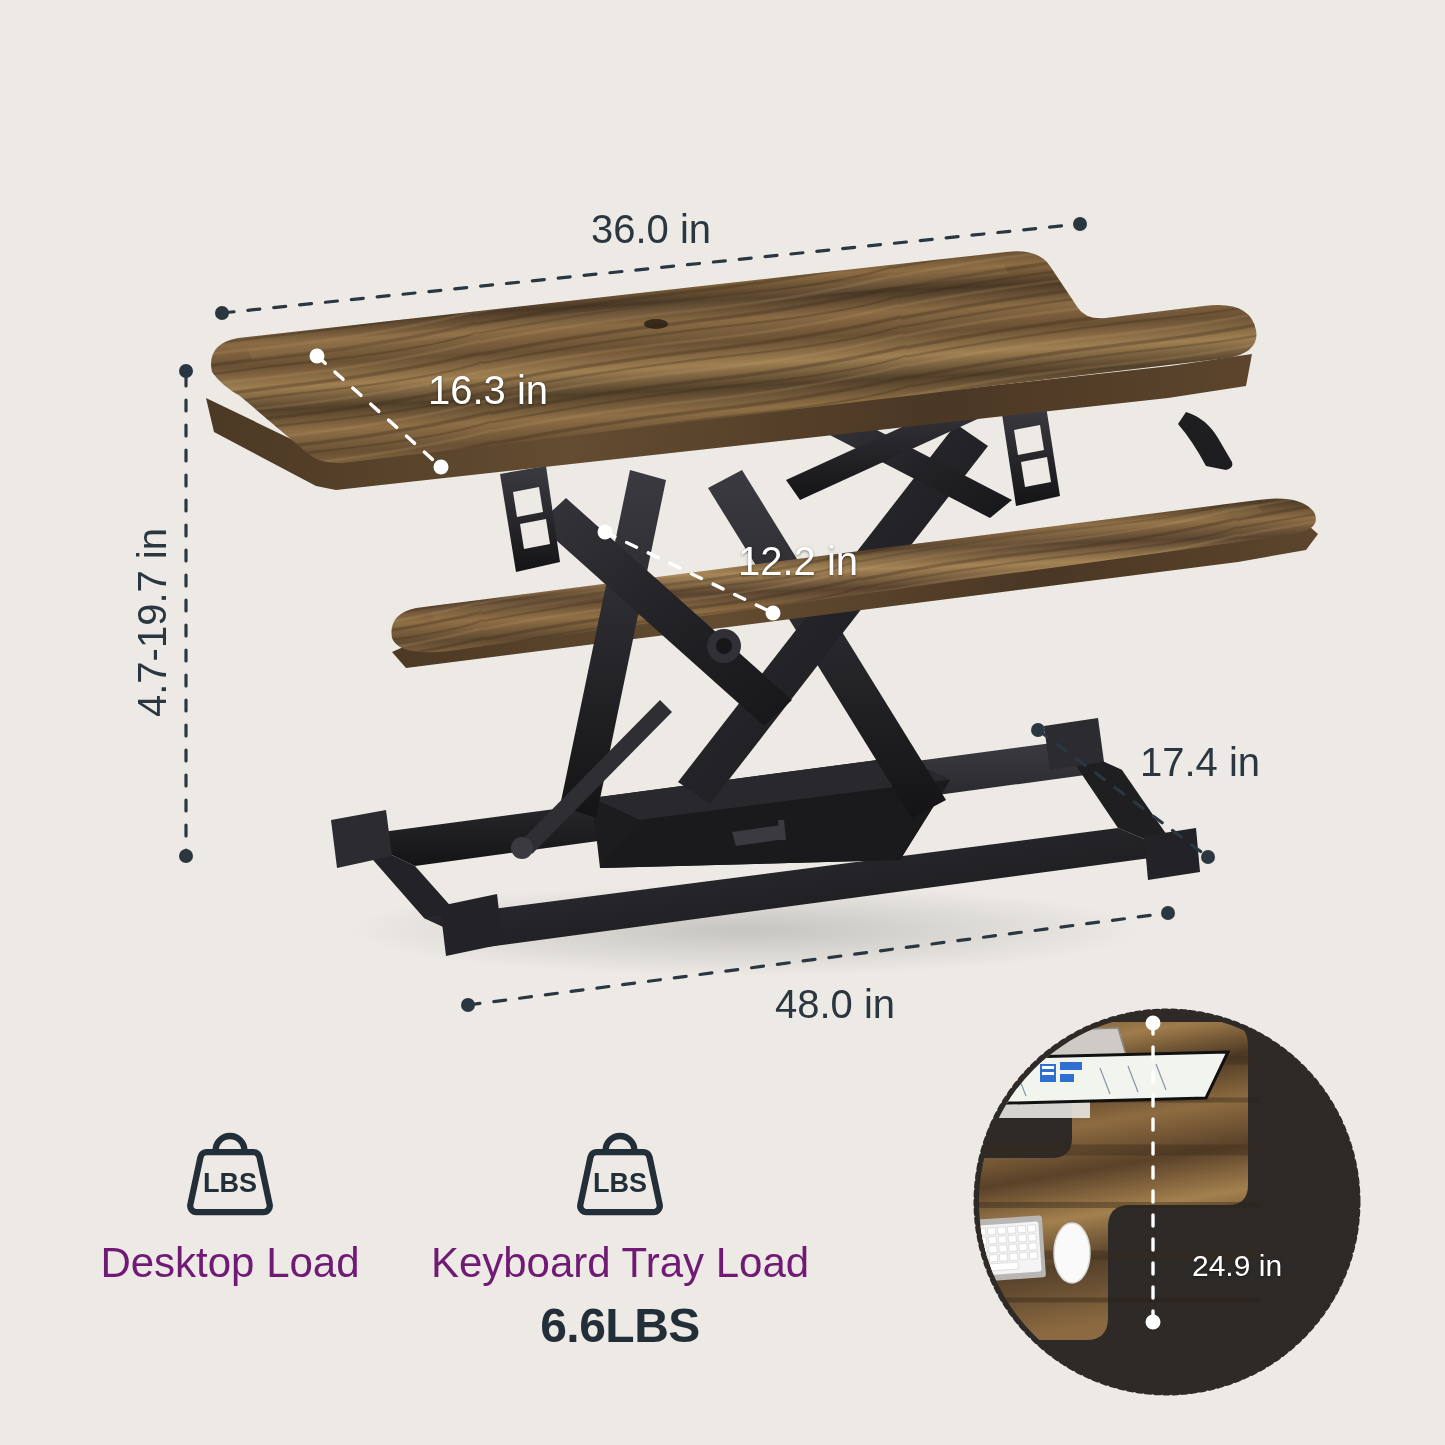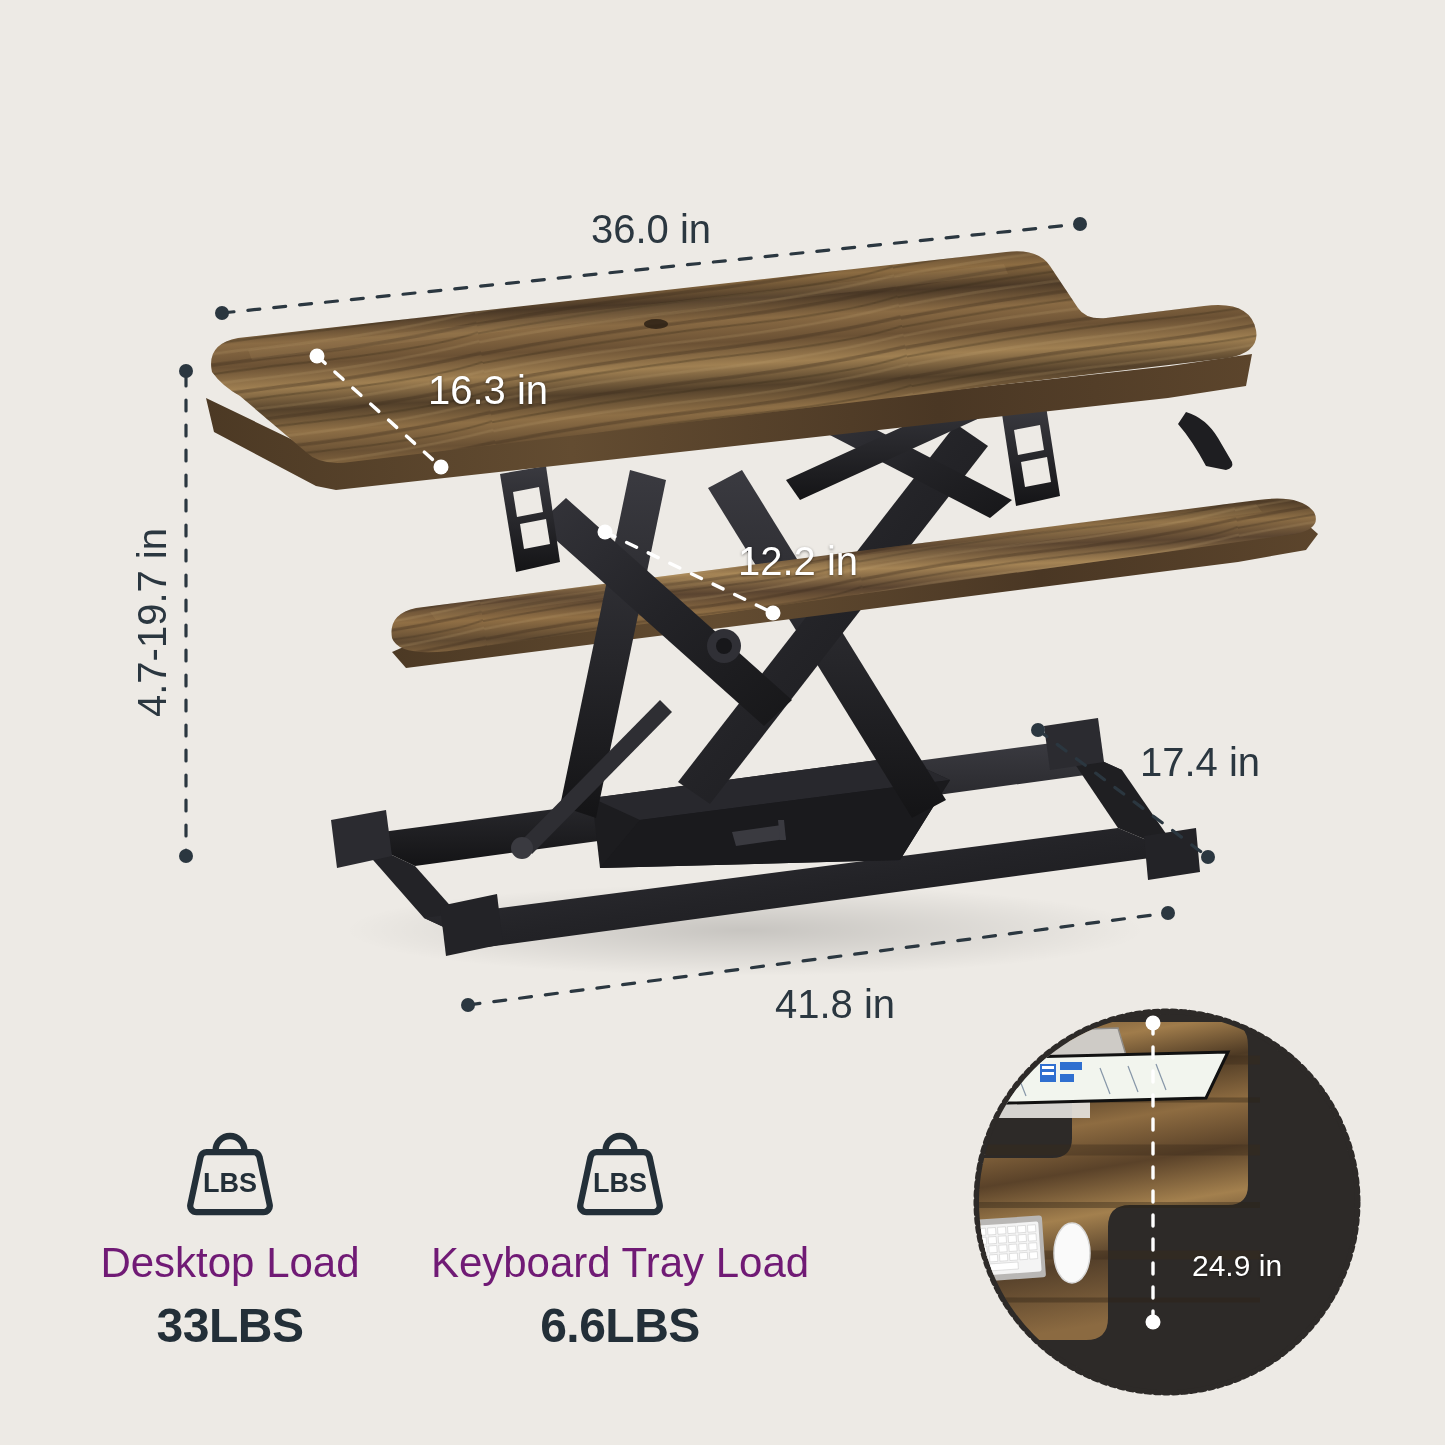--- a/index.html
+++ b/index.html
@@ -456,36 +456,35 @@
     </svg>
 
     <div class="dim-label" id="lbl-36">36.0 in</div>
 
     <div class="dim-label light" id="lbl-163">16.3 in</div>
 
     <div class="dim-label light" id="lbl-122">12.2 in</div>
 
     <div class="dim-label" id="lbl-155">17.4 in</div>
 
-    <div class="dim-label" id="lbl-274">41.8 in</div>
+    <div class="dim-label" id="lbl-274">48.0 in</div>
 
     <div class="dim-label" id="lbl-height">4.7-19.7 in</div>
 
     <div class="dim-label light" id="lbl-249">24.9 in</div>
   </div>
 
   <div class="spec" id="spec-desktop">
     <svg class="spec-icon" viewBox="0 0 120 120">
       <path d="M44 36 a16 16 0 0 1 32 0" fill="none" stroke="#232F38" stroke-width="7" stroke-linecap="round"></path>
       <path d="M34 38 h52 a7 7 0 0 1 6.8 5.4 L104 96 a7 7 0 0 1 -6.8 8.6 H22.8
                A7 7 0 0 1 16 96 L27.2 43.4 A7 7 0 0 1 34 38 Z" fill="none" stroke="#232F38" stroke-width="7" stroke-linejoin="round"></path>
       <text x="60" y="82" text-anchor="middle" font-family="Liberation Sans, sans-serif" font-size="30" font-weight="700" fill="#232F38">LBS</text>
     </svg>
     <div class="spec-title">Desktop Load</div>
-    <div class="spec-value">33LBS</div>
   </div>
 
   <div class="spec" id="spec-keyboard">
     <svg class="spec-icon" viewBox="0 0 120 120">
       <path d="M44 36 a16 16 0 0 1 32 0" fill="none" stroke="#232F38" stroke-width="7" stroke-linecap="round"></path>
       <path d="M34 38 h52 a7 7 0 0 1 6.8 5.4 L104 96 a7 7 0 0 1 -6.8 8.6 H22.8
                A7 7 0 0 1 16 96 L27.2 43.4 A7 7 0 0 1 34 38 Z" fill="none" stroke="#232F38" stroke-width="7" stroke-linejoin="round"></path>
       <text x="60" y="82" text-anchor="middle" font-family="Liberation Sans, sans-serif" font-size="30" font-weight="700" fill="#232F38">LBS</text>
     </svg>
     <div class="spec-title">Keyboard Tray Load</div>

